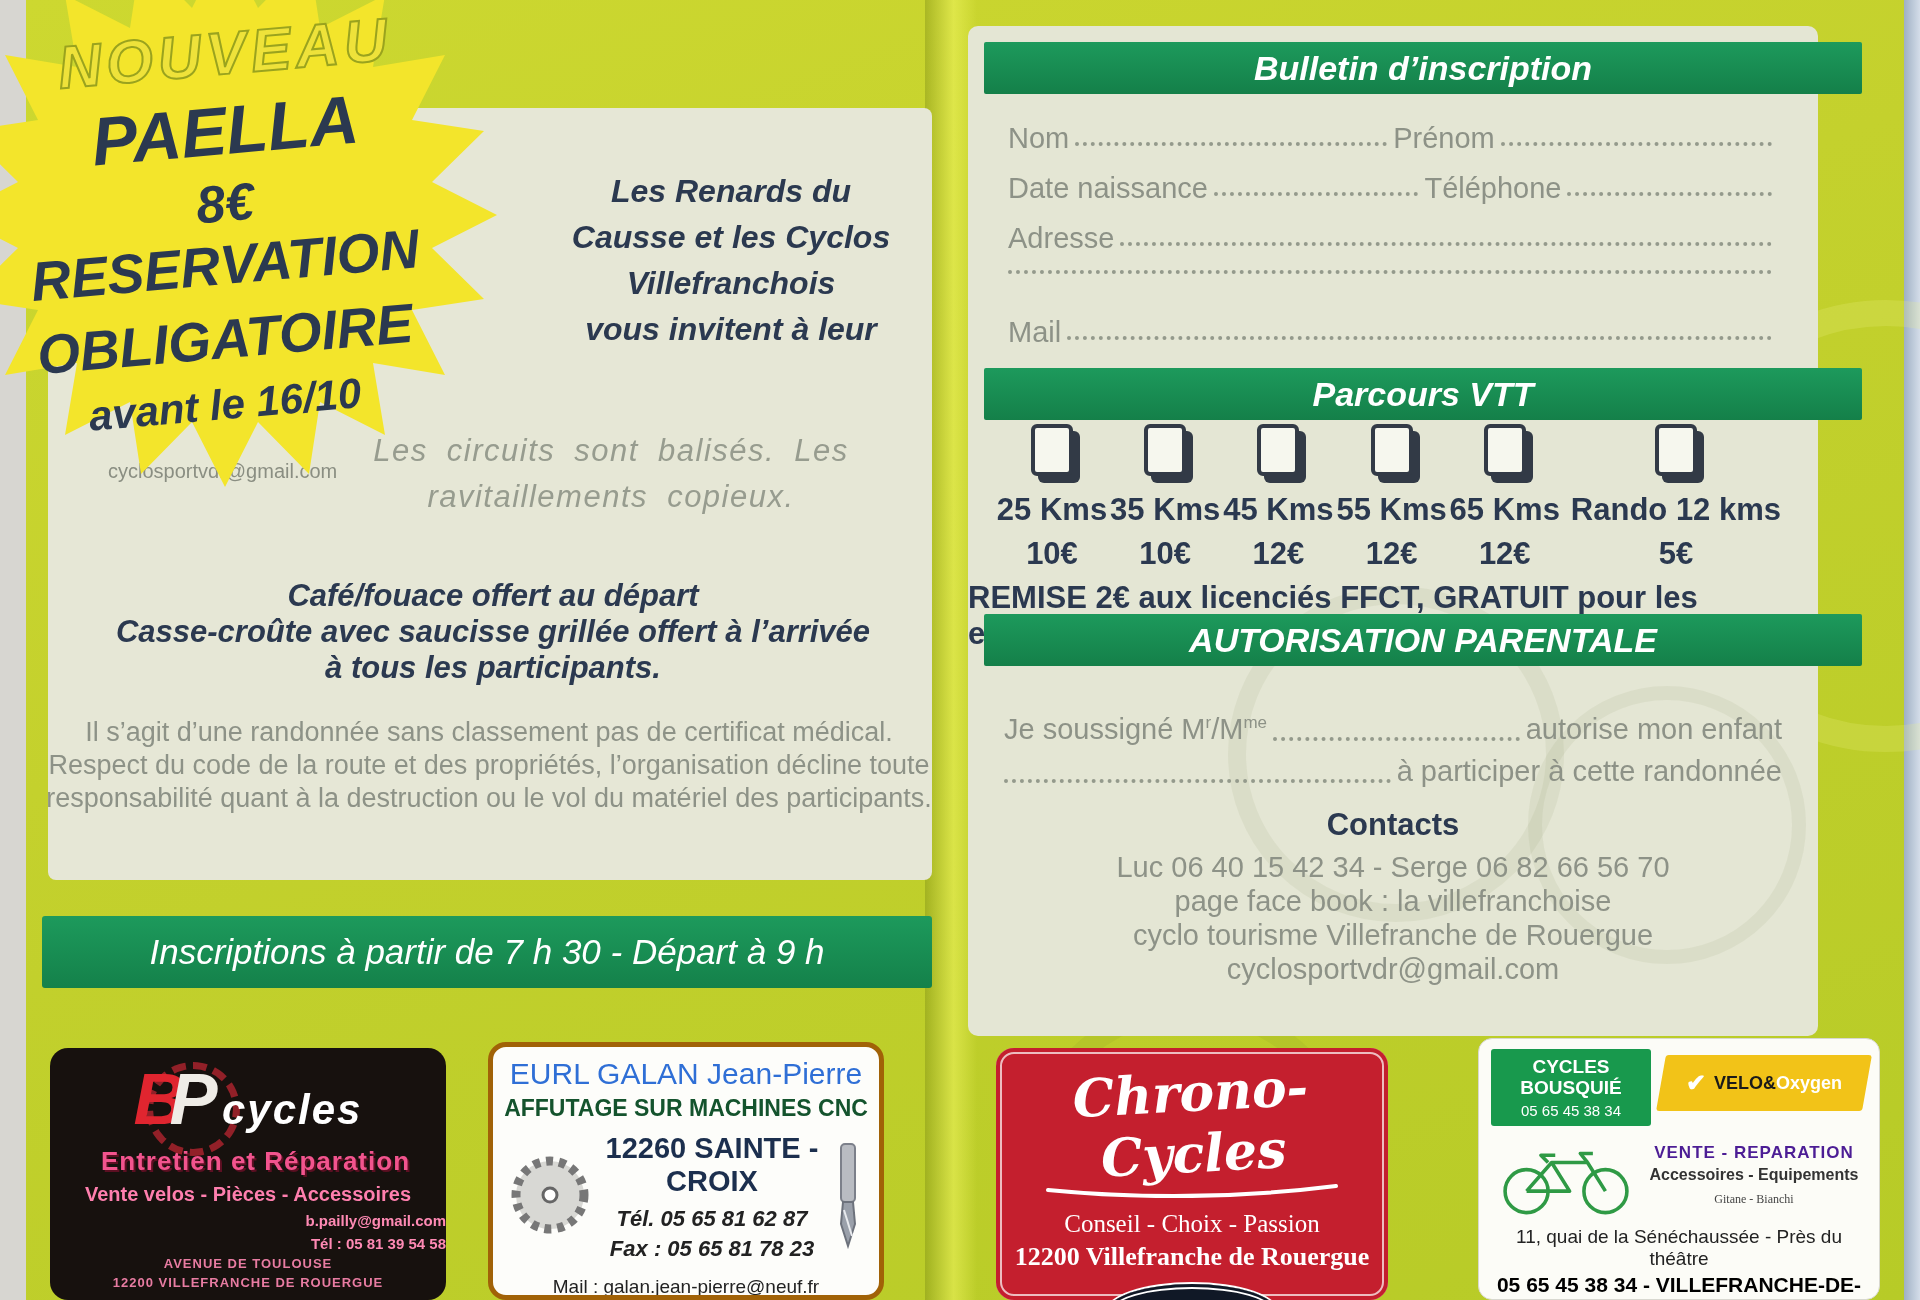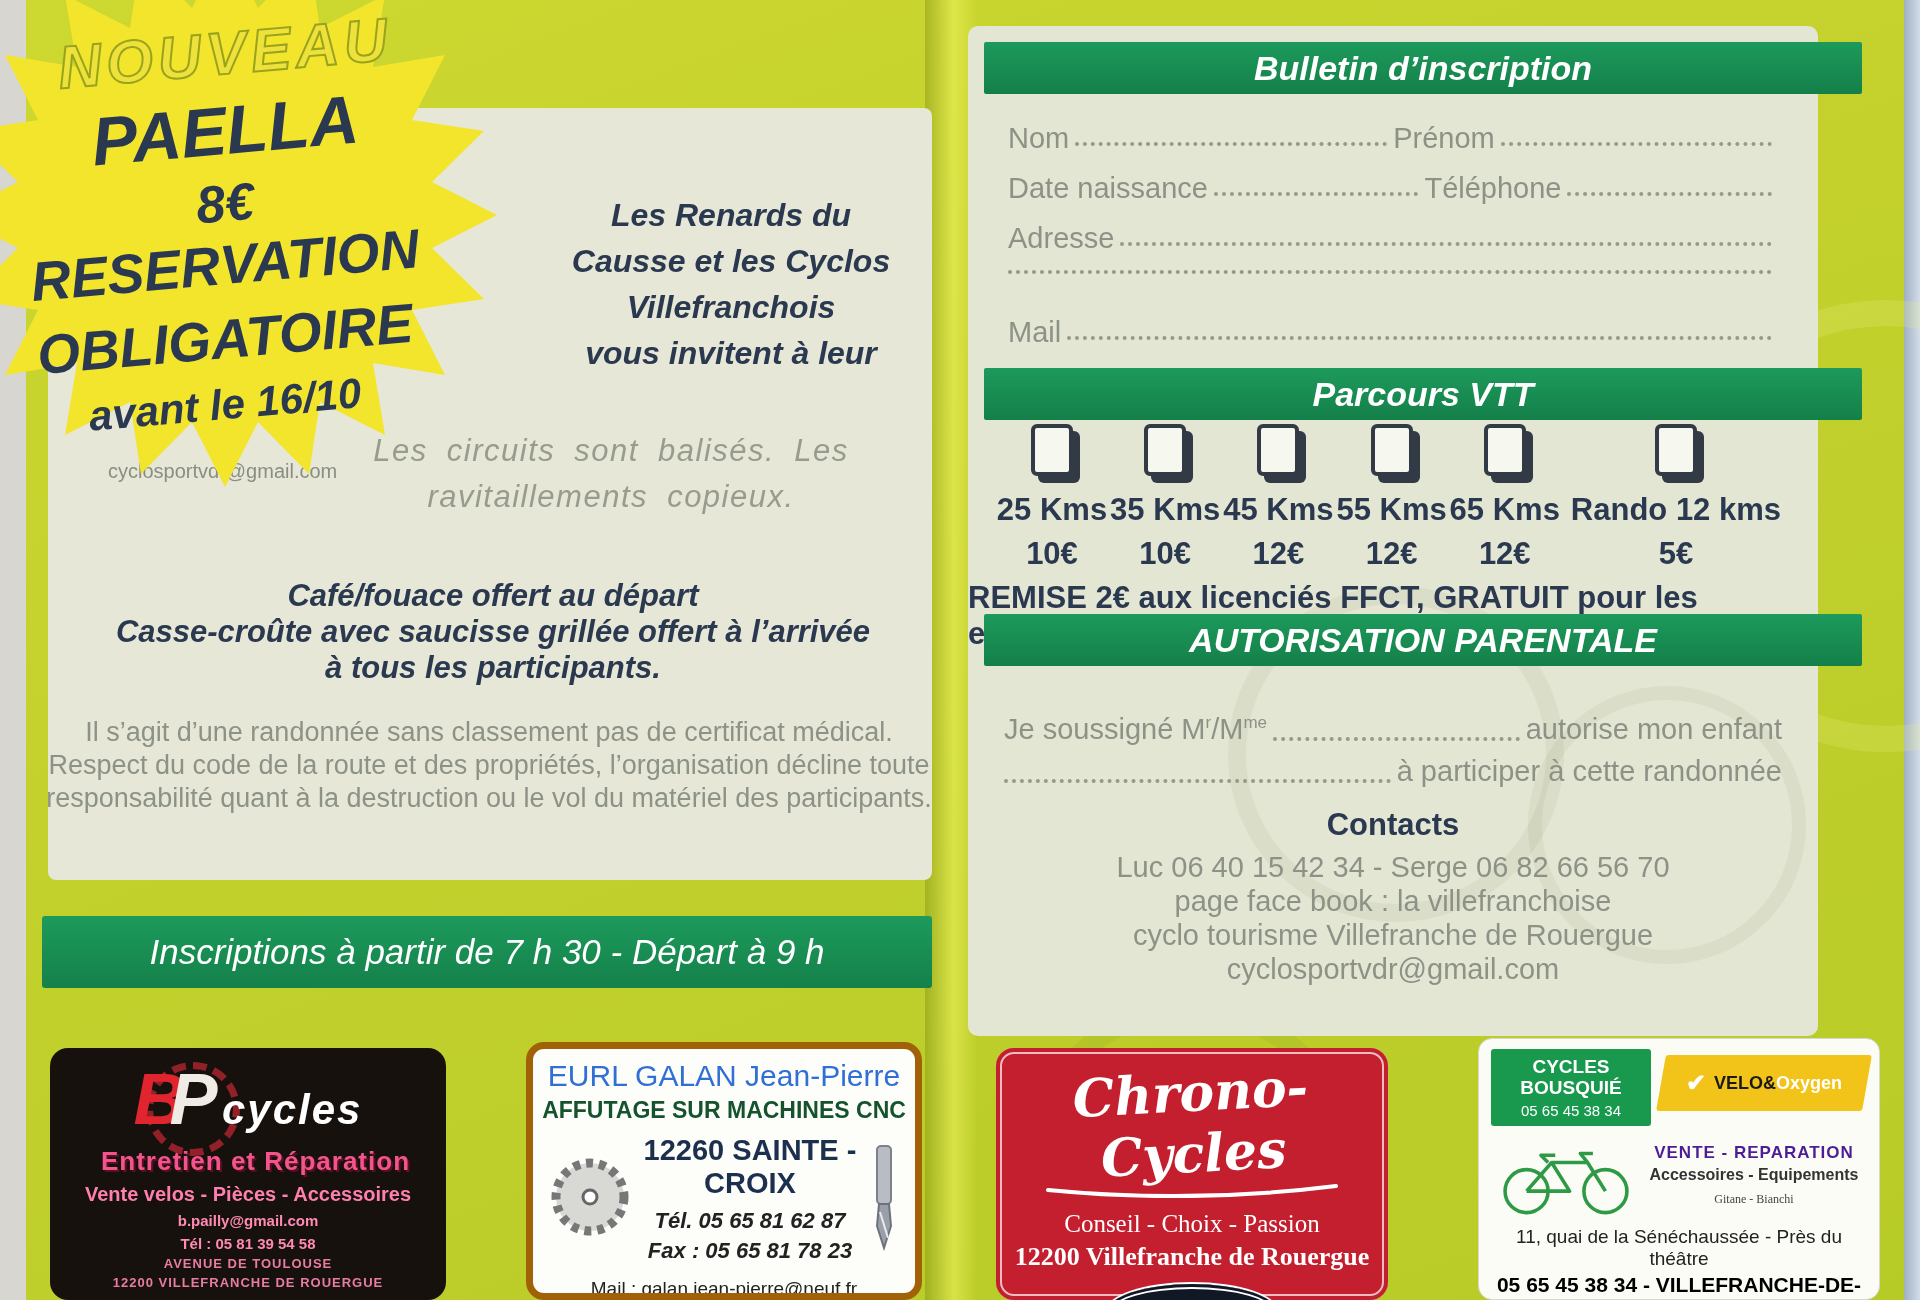--- a/index.html
+++ b/index.html
@@ -13,21 +13,21 @@
   .fold{position:absolute;left:925px;top:0;width:52px;height:100%;
     background:linear-gradient(90deg,rgba(96,112,10,.30),rgba(240,245,95,.55) 55%,rgba(195,210,45,0));}
   .wm{position:absolute;border-radius:50%;pointer-events:none;}
   
   .navy{color:#2b3950;font-weight:bold;font-style:italic;}
   .gray{color:#8d9287;}
   
   .panel-left{position:absolute;left:48px;top:108px;width:884px;height:772px;
     background:#e6e7d6;border-radius:8px;}
   .invite{position:absolute;left:540px;top:168px;width:382px;text-align:center;
-    font-size:32px;line-height:46px;margin-top:24px;}
+    font-size:32px;line-height:46px;}
   .circuits{position:absolute;left:300px;top:428px;width:622px;text-align:center;
     font-style:italic;font-size:31px;line-height:46px;color:#979c8f;
     letter-spacing:1.5px;word-spacing:9px;}
   .offers{position:absolute;left:54px;top:578px;width:878px;text-align:center;
     font-size:31px;line-height:36px;}
   .disclaimer{position:absolute;left:44px;top:716px;width:890px;text-align:center;
     font-size:27px;line-height:33px;}
   .left-banner{position:absolute;left:42px;top:916px;width:890px;height:72px;
     background:linear-gradient(180deg,#1d9a5c,#14814a);color:#fff;font-weight:normal;
     font-style:italic;font-size:35px;line-height:72px;text-align:center;border-radius:3px;}
@@ -78,24 +78,24 @@
   .bp-logo{position:relative;margin-top:10px;height:86px;}
   .bp-ring{position:absolute;left:96px;top:4px;width:80px;height:80px;
     border:7px dashed #a8242d;border-radius:50%;opacity:.85;}
   .bp-b{font-size:72px;font-weight:900;font-style:italic;color:#e0252f;position:relative;}
   .bp-p{font-size:72px;font-weight:900;font-style:italic;color:#efece6;margin-left:-16px;position:relative;}
   .bp-cycles{font-size:42px;font-weight:bold;font-style:italic;color:#fff;
     letter-spacing:2px;position:relative;}
   .bp-line1{color:#f2548e;font-size:26px;font-weight:900;letter-spacing:1px;
     text-shadow:2px 2px 0 #5c0f22;margin-top:2px;padding-left:15px;}
   .bp-line2{color:#ff7fae;font-size:20px;font-weight:bold;margin-top:6px;}
-  .bp-small{color:#ff8ab4;font-size:15px;font-weight:bold;margin-top:6px;}
+  .bp-small{color:#ff8ab4;font-size:15px;font-weight:bold;margin-top:6px;text-align:right;}
   .bp-tiny{color:#e87ca2;font-size:13px;font-weight:bold;letter-spacing:1px;margin-top:4px;}
-  .card-galan{left:526px;top:1042px;width:396px;height:258px;background:#fdfdfa;
-    border:7px solid #a16207;text-align:center;padding-top:10px;box-sizing:border-box;}
+  .card-galan{left:488px;top:1042px;width:396px;height:258px;background:#fdfdfa;
+    border:5px solid #a16207;text-align:center;padding-top:10px;box-sizing:border-box;}
   .g-name{color:#2f6fd6;font-size:30px;}
   .g-spec{color:#14532d;font-size:23px;font-weight:bold;margin-top:4px;}
   .g-mid{display:flex;align-items:center;justify-content:space-between;padding:4px 14px;}
   .g-col{flex:1;}
   .g-city{color:#1c2f4e;font-size:29px;font-weight:bold;margin:6px 0;}
   .g-tel,.g-fax{color:#222;font-size:22px;font-weight:bold;font-style:italic;line-height:30px;}
   .g-mail{color:#222;font-size:19px;margin-top:8px;}
   .card-chrono{left:996px;top:1048px;width:392px;height:252px;background:#c41f2e;
     box-shadow:inset 0 0 0 4px #c41f2e, inset 0 0 0 6px rgba(255,255,255,.7);
     text-align:center;padding-top:14px;box-sizing:border-box;}

